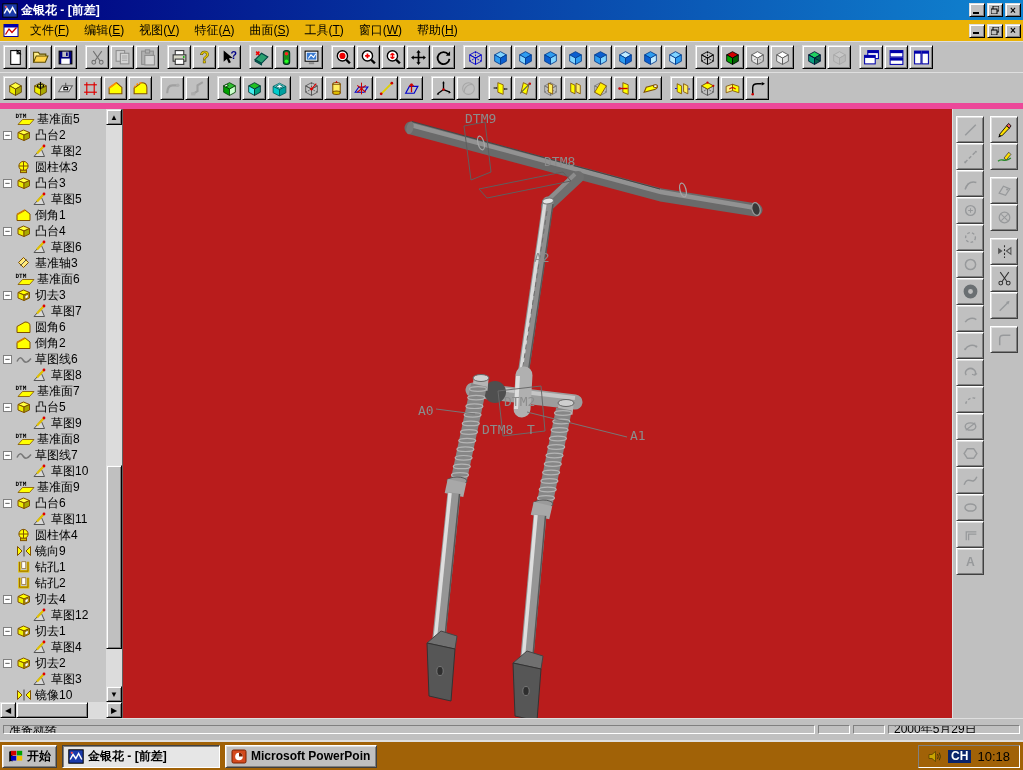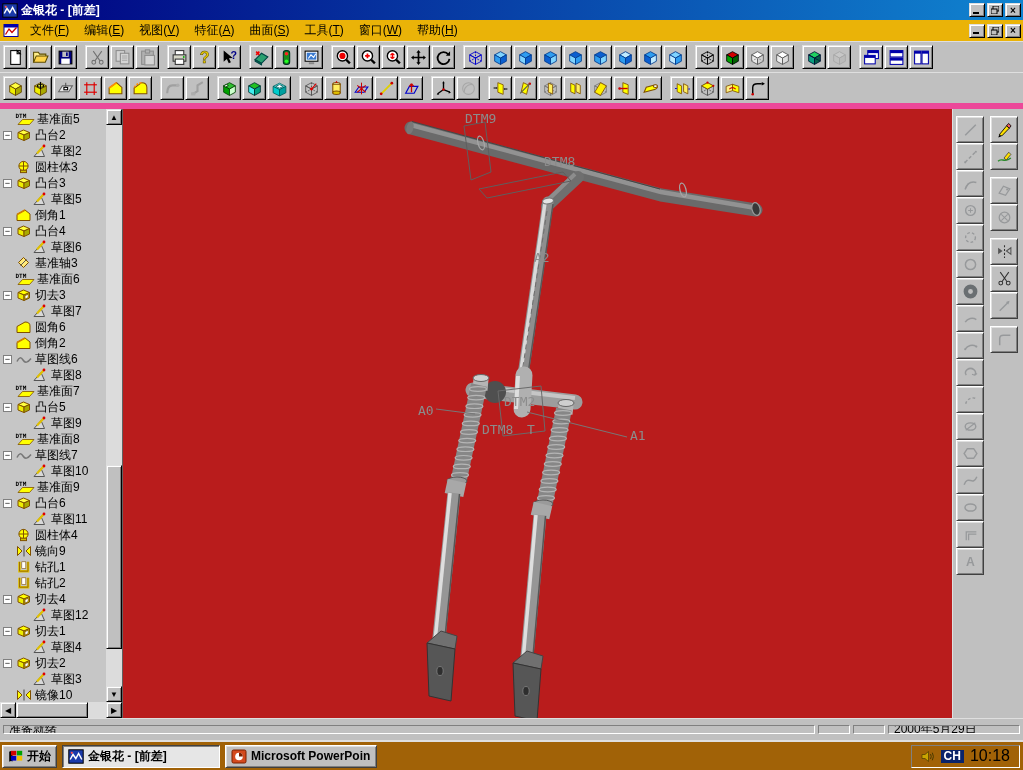--- a/index.html
+++ b/index.html
@@ -77,21 +77,21 @@
   .task{width:152px;height:23px;display:flex;align-items:center;gap:4px;padding:0 5px;flex:none;
     background:#c0c0c0;border:1px solid;border-color:#fff #404040 #404040 #fff;
     box-shadow:inset 1px 1px 0 #dfdfdf, inset -1px -1px 0 #808080;overflow:hidden;
     white-space:nowrap;font-weight:bold;}
   .task.active{border-color:#404040 #fff #fff #404040;box-shadow:inset 1px 1px 0 #808080;
     background:#e6e6e6;width:158px;}
   .tasklabel{overflow:hidden;text-overflow:clip;}
   .tray{margin-left:auto;height:23px;border:1px solid;border-color:#808080 #fff #fff #808080;
     display:flex;align-items:center;gap:6px;padding:0 9px;flex:none;}
   .lang{background:#0a246a;color:#fff;font-size:12px;font-weight:bold;padding:1px 3px;line-height:11px;}
-  .clock{font-size:16px;color:#000;}
+  .clock{font-size:13px;color:#000;}
 </style>
 </head>
 <body>
 
 <div class="app">
 
   <div class="titlebar">
     <span class="ticon ic">
         <svg width="16" height="15" viewBox="0 0 16 15">
           <rect x="0.8" y="0.8" width="14.4" height="13.4" fill="#1a3aaa" stroke="#000"></rect>

